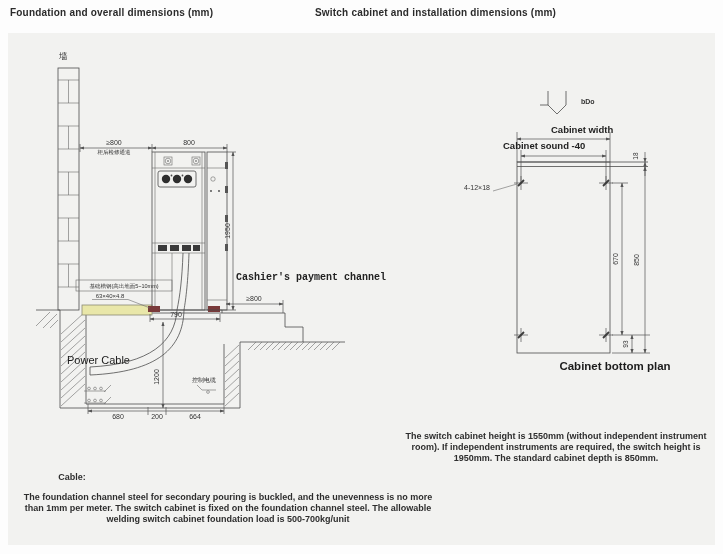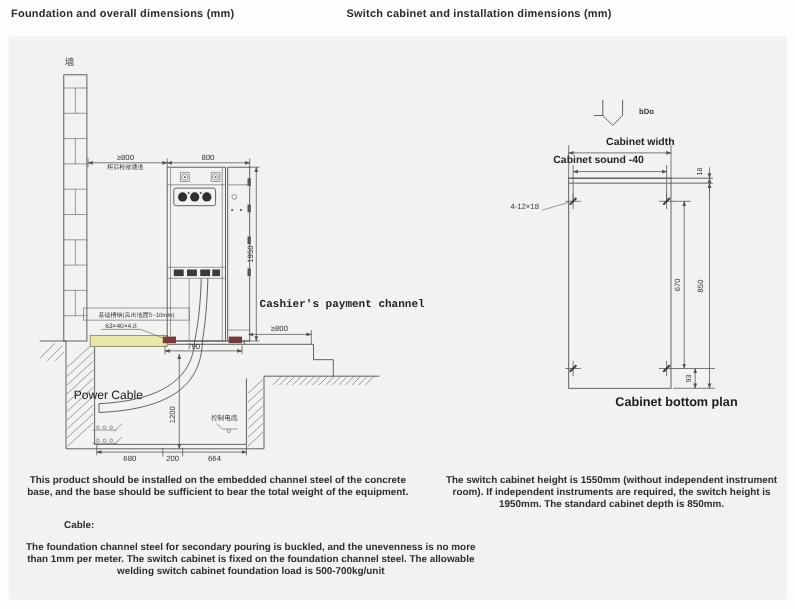--- a/index.html
+++ b/index.html
@@ -187,17 +187,16 @@
     </g>
   </svg>
 
   <div class="lbl" style="left:59px;top:51px;font-size:8.5px;color:#333;">墙</div>
   <div class="lbl" style="left:236px;top:272px;font-size:10px;font-weight:600;font-family:Liberation Mono, monospace;">Cashier's payment channel</div>
   <div class="lbl" style="left:67px;top:354px;font-size:11px;font-weight:normal;color:#1a1a1a;">Power Cable</div>
   <div class="lbl" style="left:551px;top:124px;font-size:9.5px;font-weight:600;">Cabinet width</div>
   <div class="lbl" style="left:503px;top:140px;font-size:9.5px;font-weight:600;text-align:center;">Cabinet sound -40</div>
   <div class="para cap" style="left:556px;top:360px;width:118px;">Cabinet bottom plan</div>
 
-  <div class="para" style="left:22px;top:431px;width:352px;">This product should be installed on the embedded channel steel of the concrete base, and the base should be sufficient to bear the total weight of the equipment.</div>
   <div class="para" style="left:22px;top:472px;width:100px;">Cable:</div>
   <div class="para" style="left:22px;top:492px;width:412px;">The foundation channel steel for secondary pouring is buckled, and the unevenness is no more than 1mm per meter. The switch cabinet is fixed on the foundation channel steel. The allowable welding switch cabinet foundation load is 500-700kg/unit</div>
   <div class="para" style="left:400px;top:431px;width:312px;">The switch cabinet height is 1550mm (without independent instrument room). If independent instruments are required, the switch height is 1950mm. The standard cabinet depth is 850mm.</div>
 </div>
 
 </body></html>

